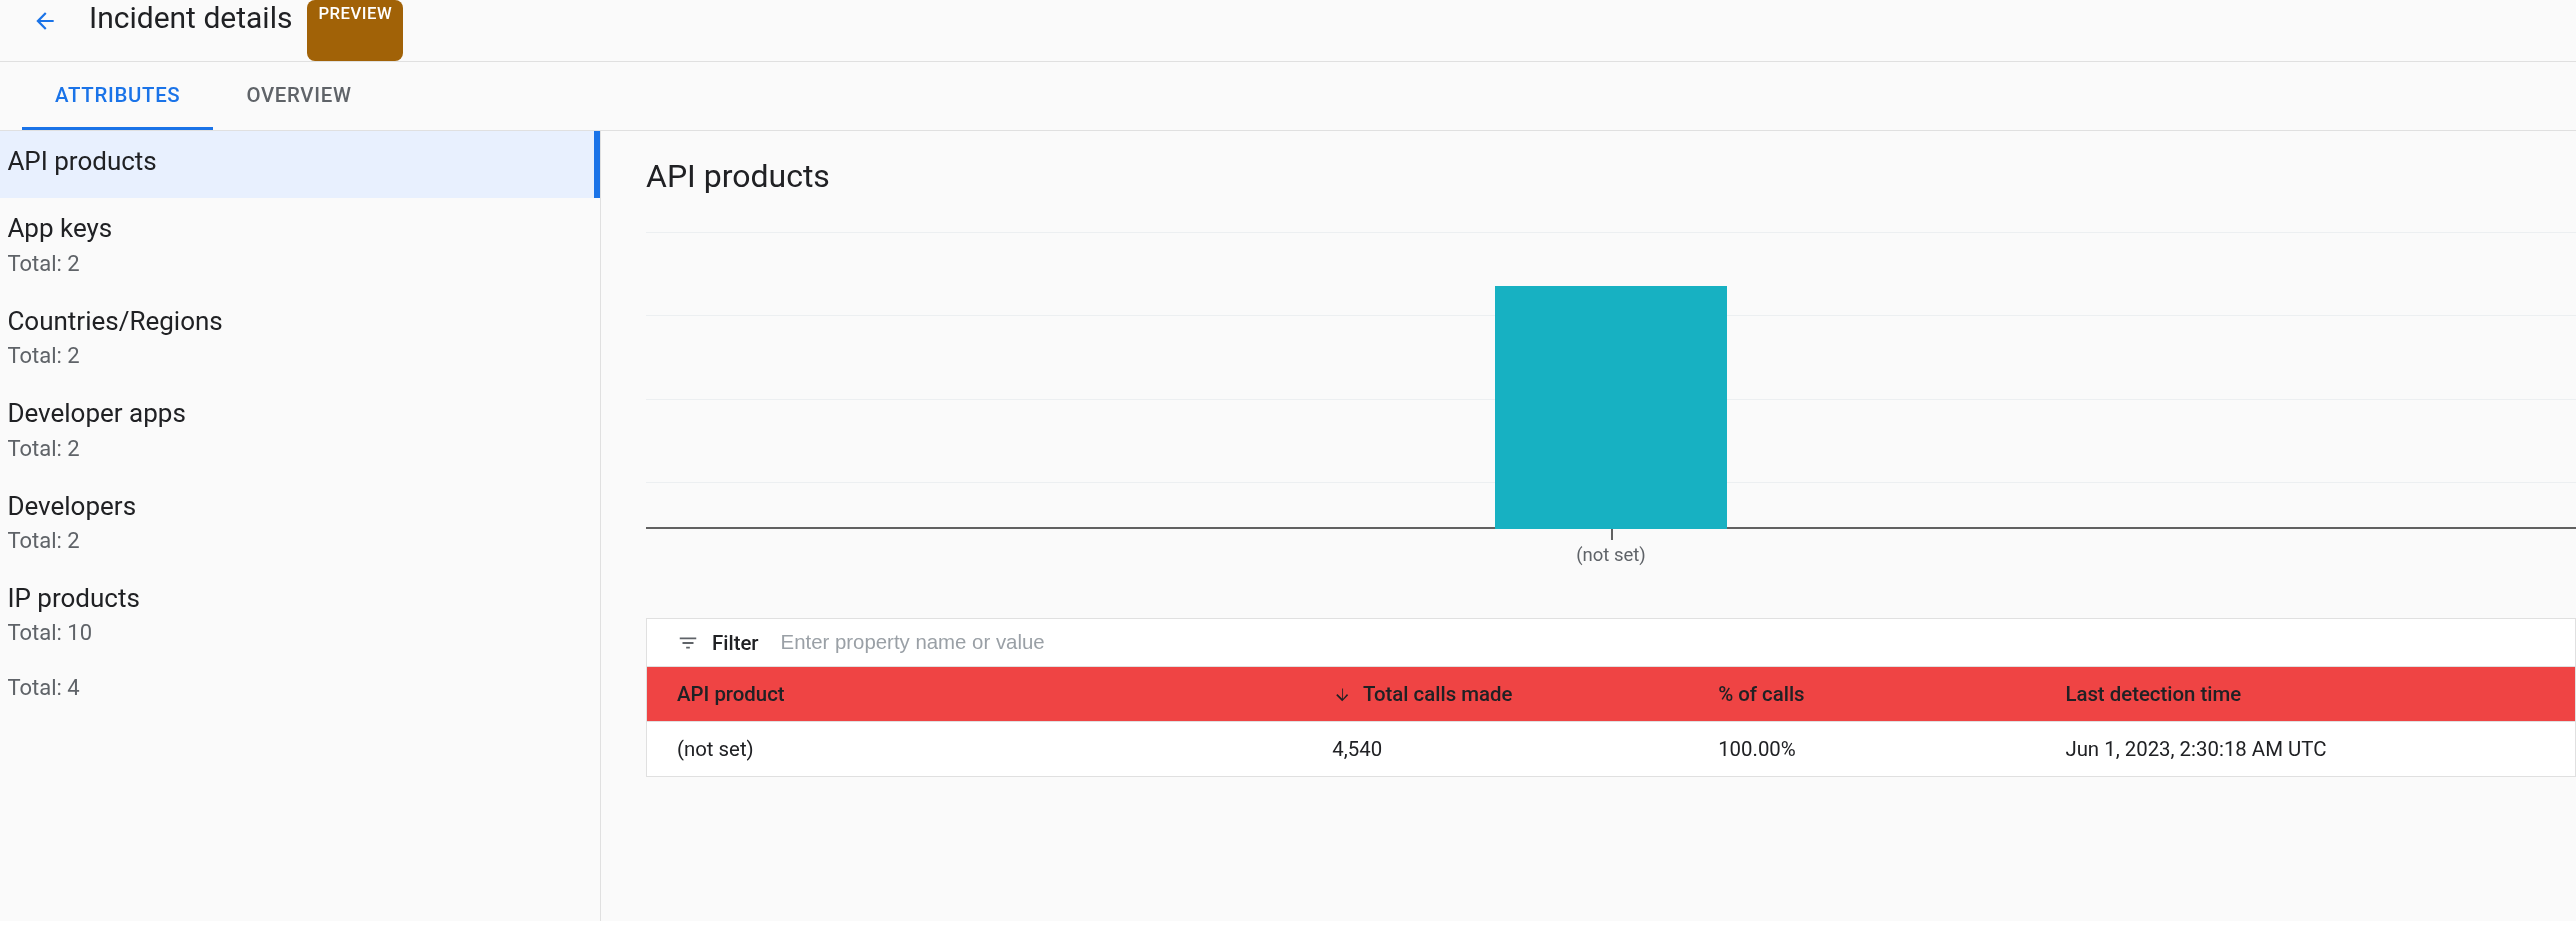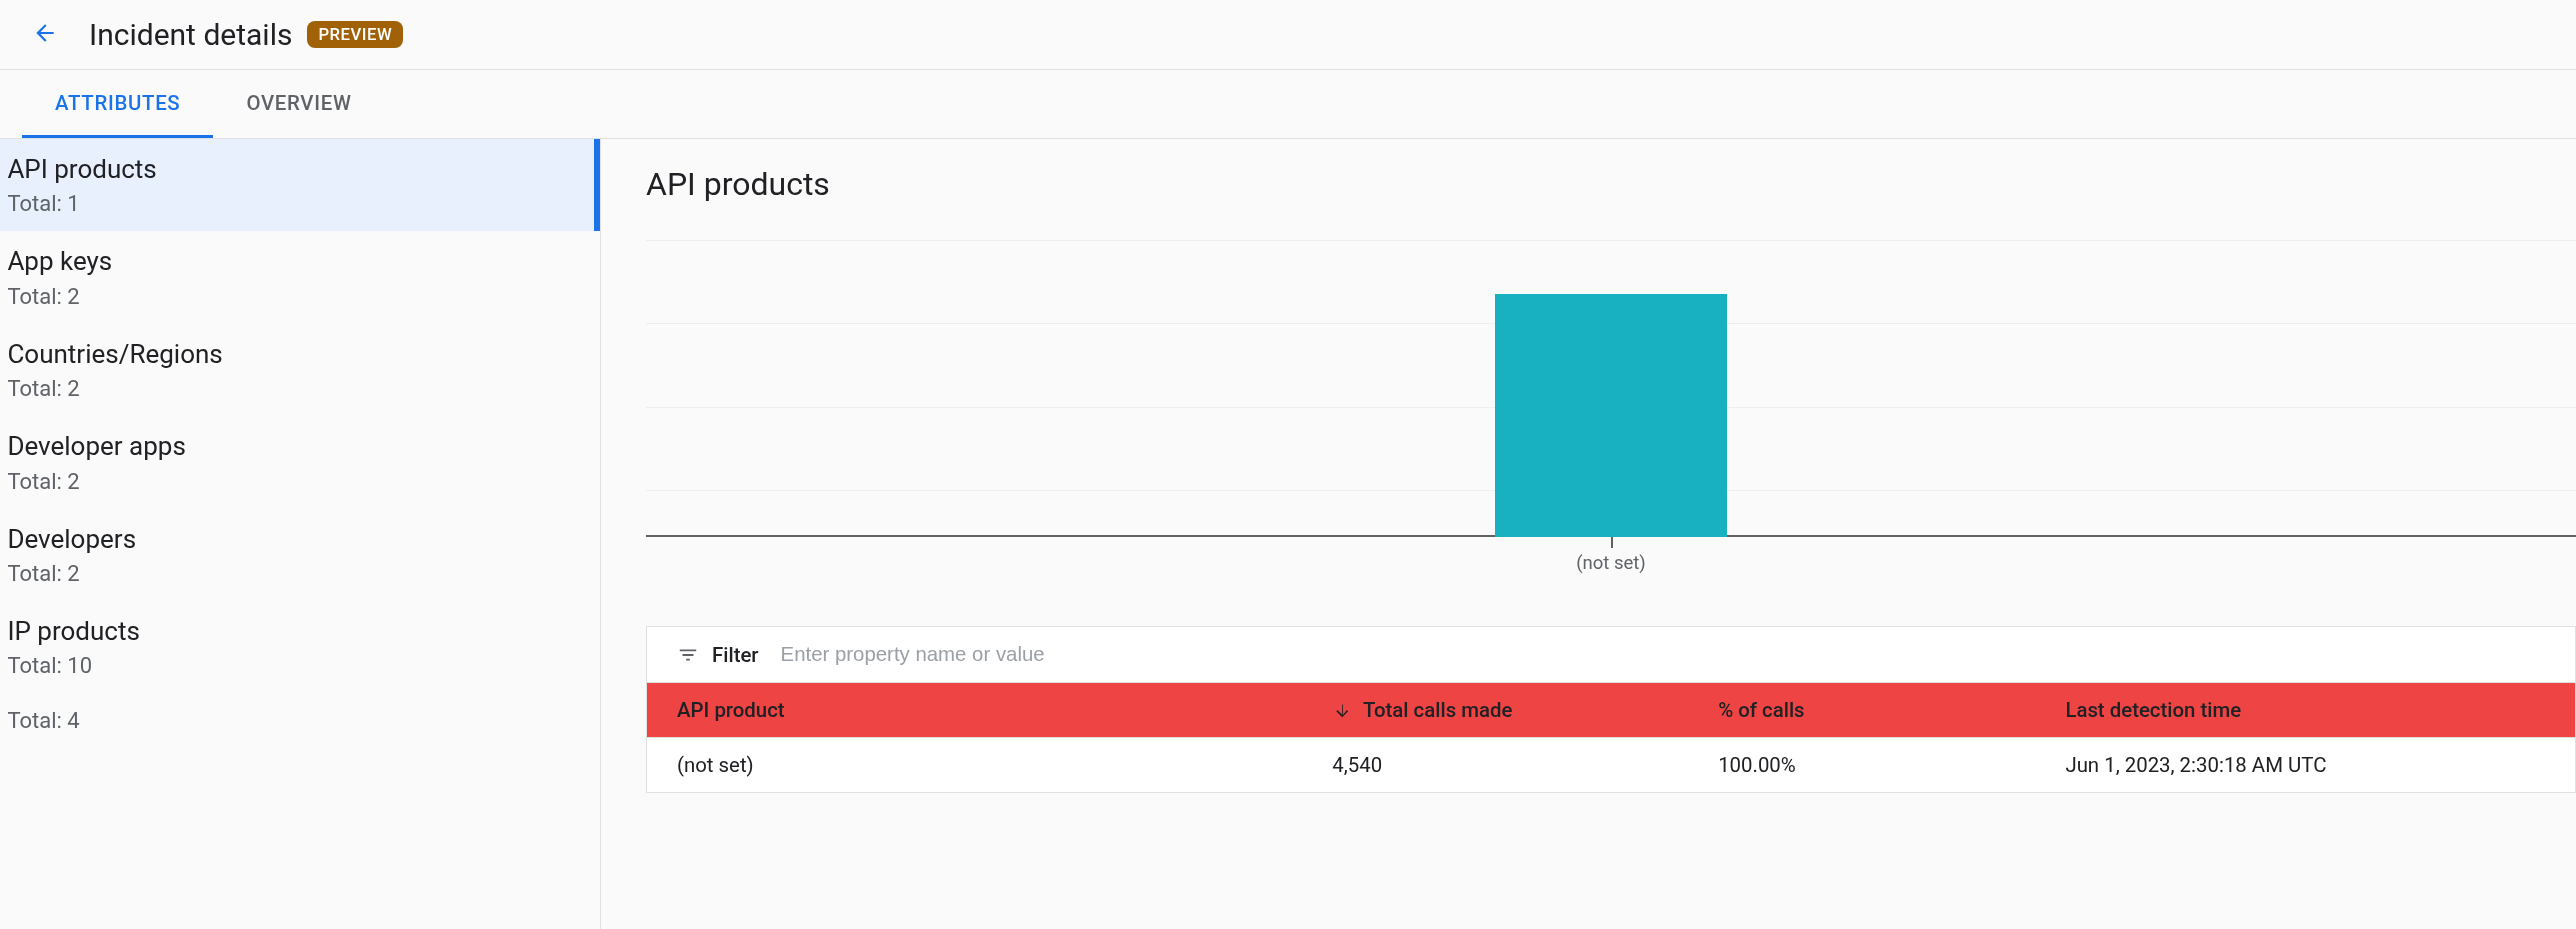--- a/index.html
+++ b/index.html
@@ -9,22 +9,21 @@
     color: #202124;
     background: #fff;
     width: 2576px;
     height: 929px;
     overflow: hidden;
   }
 
   
   .header {
     display: flex;
-    align-items: center;
-    height: 70px;
+    height: 62px;
     padding: 0 22px;
     border-bottom: 0.9px solid #e0e0e0;
     background: #fafafa;
   }
   .back-btn {
     width: 45px; height: 45px;
     display: flex; align-items: center; justify-content: center;
     cursor: pointer;
     border-radius: 50%;
     margin-right: 22px;
@@ -164,21 +163,21 @@
     font-size: 18.5px;
     color: #5f6368;
     text-align: center;
     transform: translateX(-50%);
   }
 
   
   .filter-row {
     display: flex;
     align-items: center;
-    height: 56px;
+    height: 48px;
     padding: 0 30px;
     background: #fff;
     border: 0.9px solid #e0e0e0;
     border-bottom: none;
   }
   .filter-icon {
     width: 22px; height: 22px;
     margin-right: 13px;
     display: flex; align-items: center; justify-content: center;
   }
@@ -245,21 +244,20 @@
 <div class="tabs">
   <div class="tab active">ATTRIBUTES</div>
   <div class="tab">OVERVIEW</div>
 </div>
 
 <div class="body">
 
   <div class="sidebar">
     <div class="side-item active">
       <div class="label">API products</div>
-      <div class="total">Total: 1</div>
     </div>
     <div class="side-item">
       <div class="label">App keys</div>
       <div class="total">Total: 2</div>
     </div>
     <div class="side-item">
       <div class="label">Countries/Regions</div>
       <div class="total">Total: 2</div>
     </div>
     <div class="side-item">

